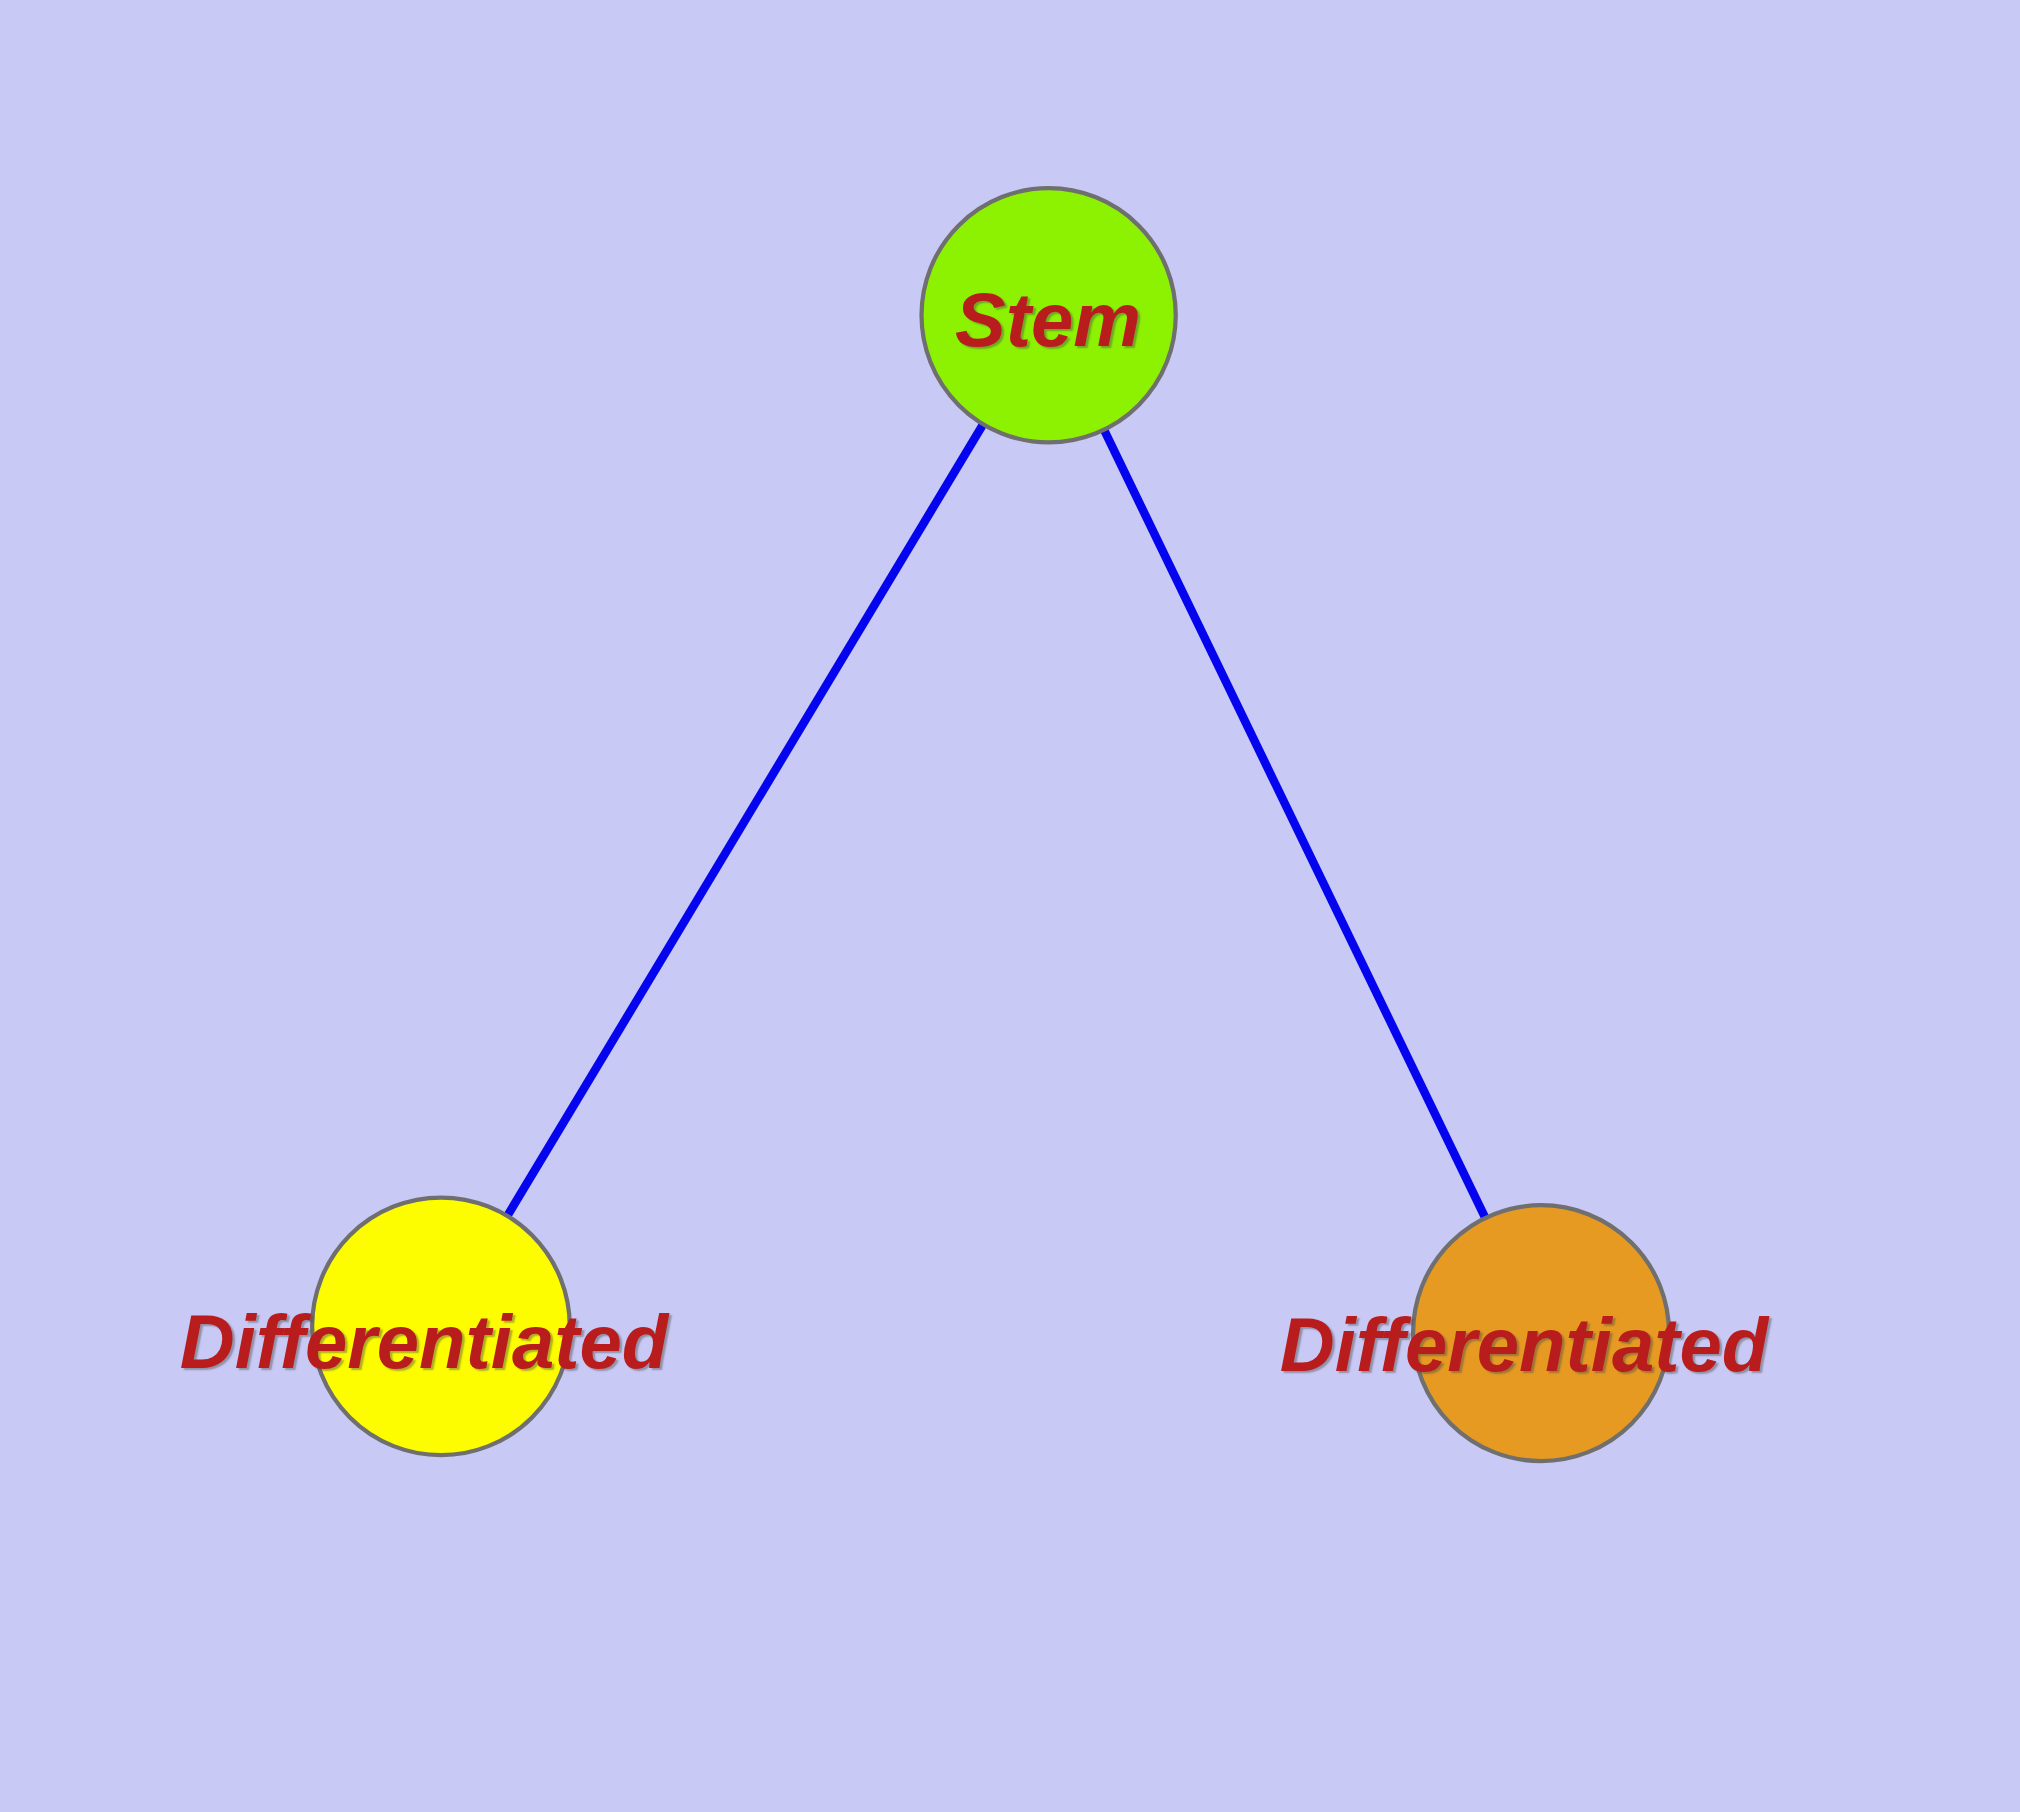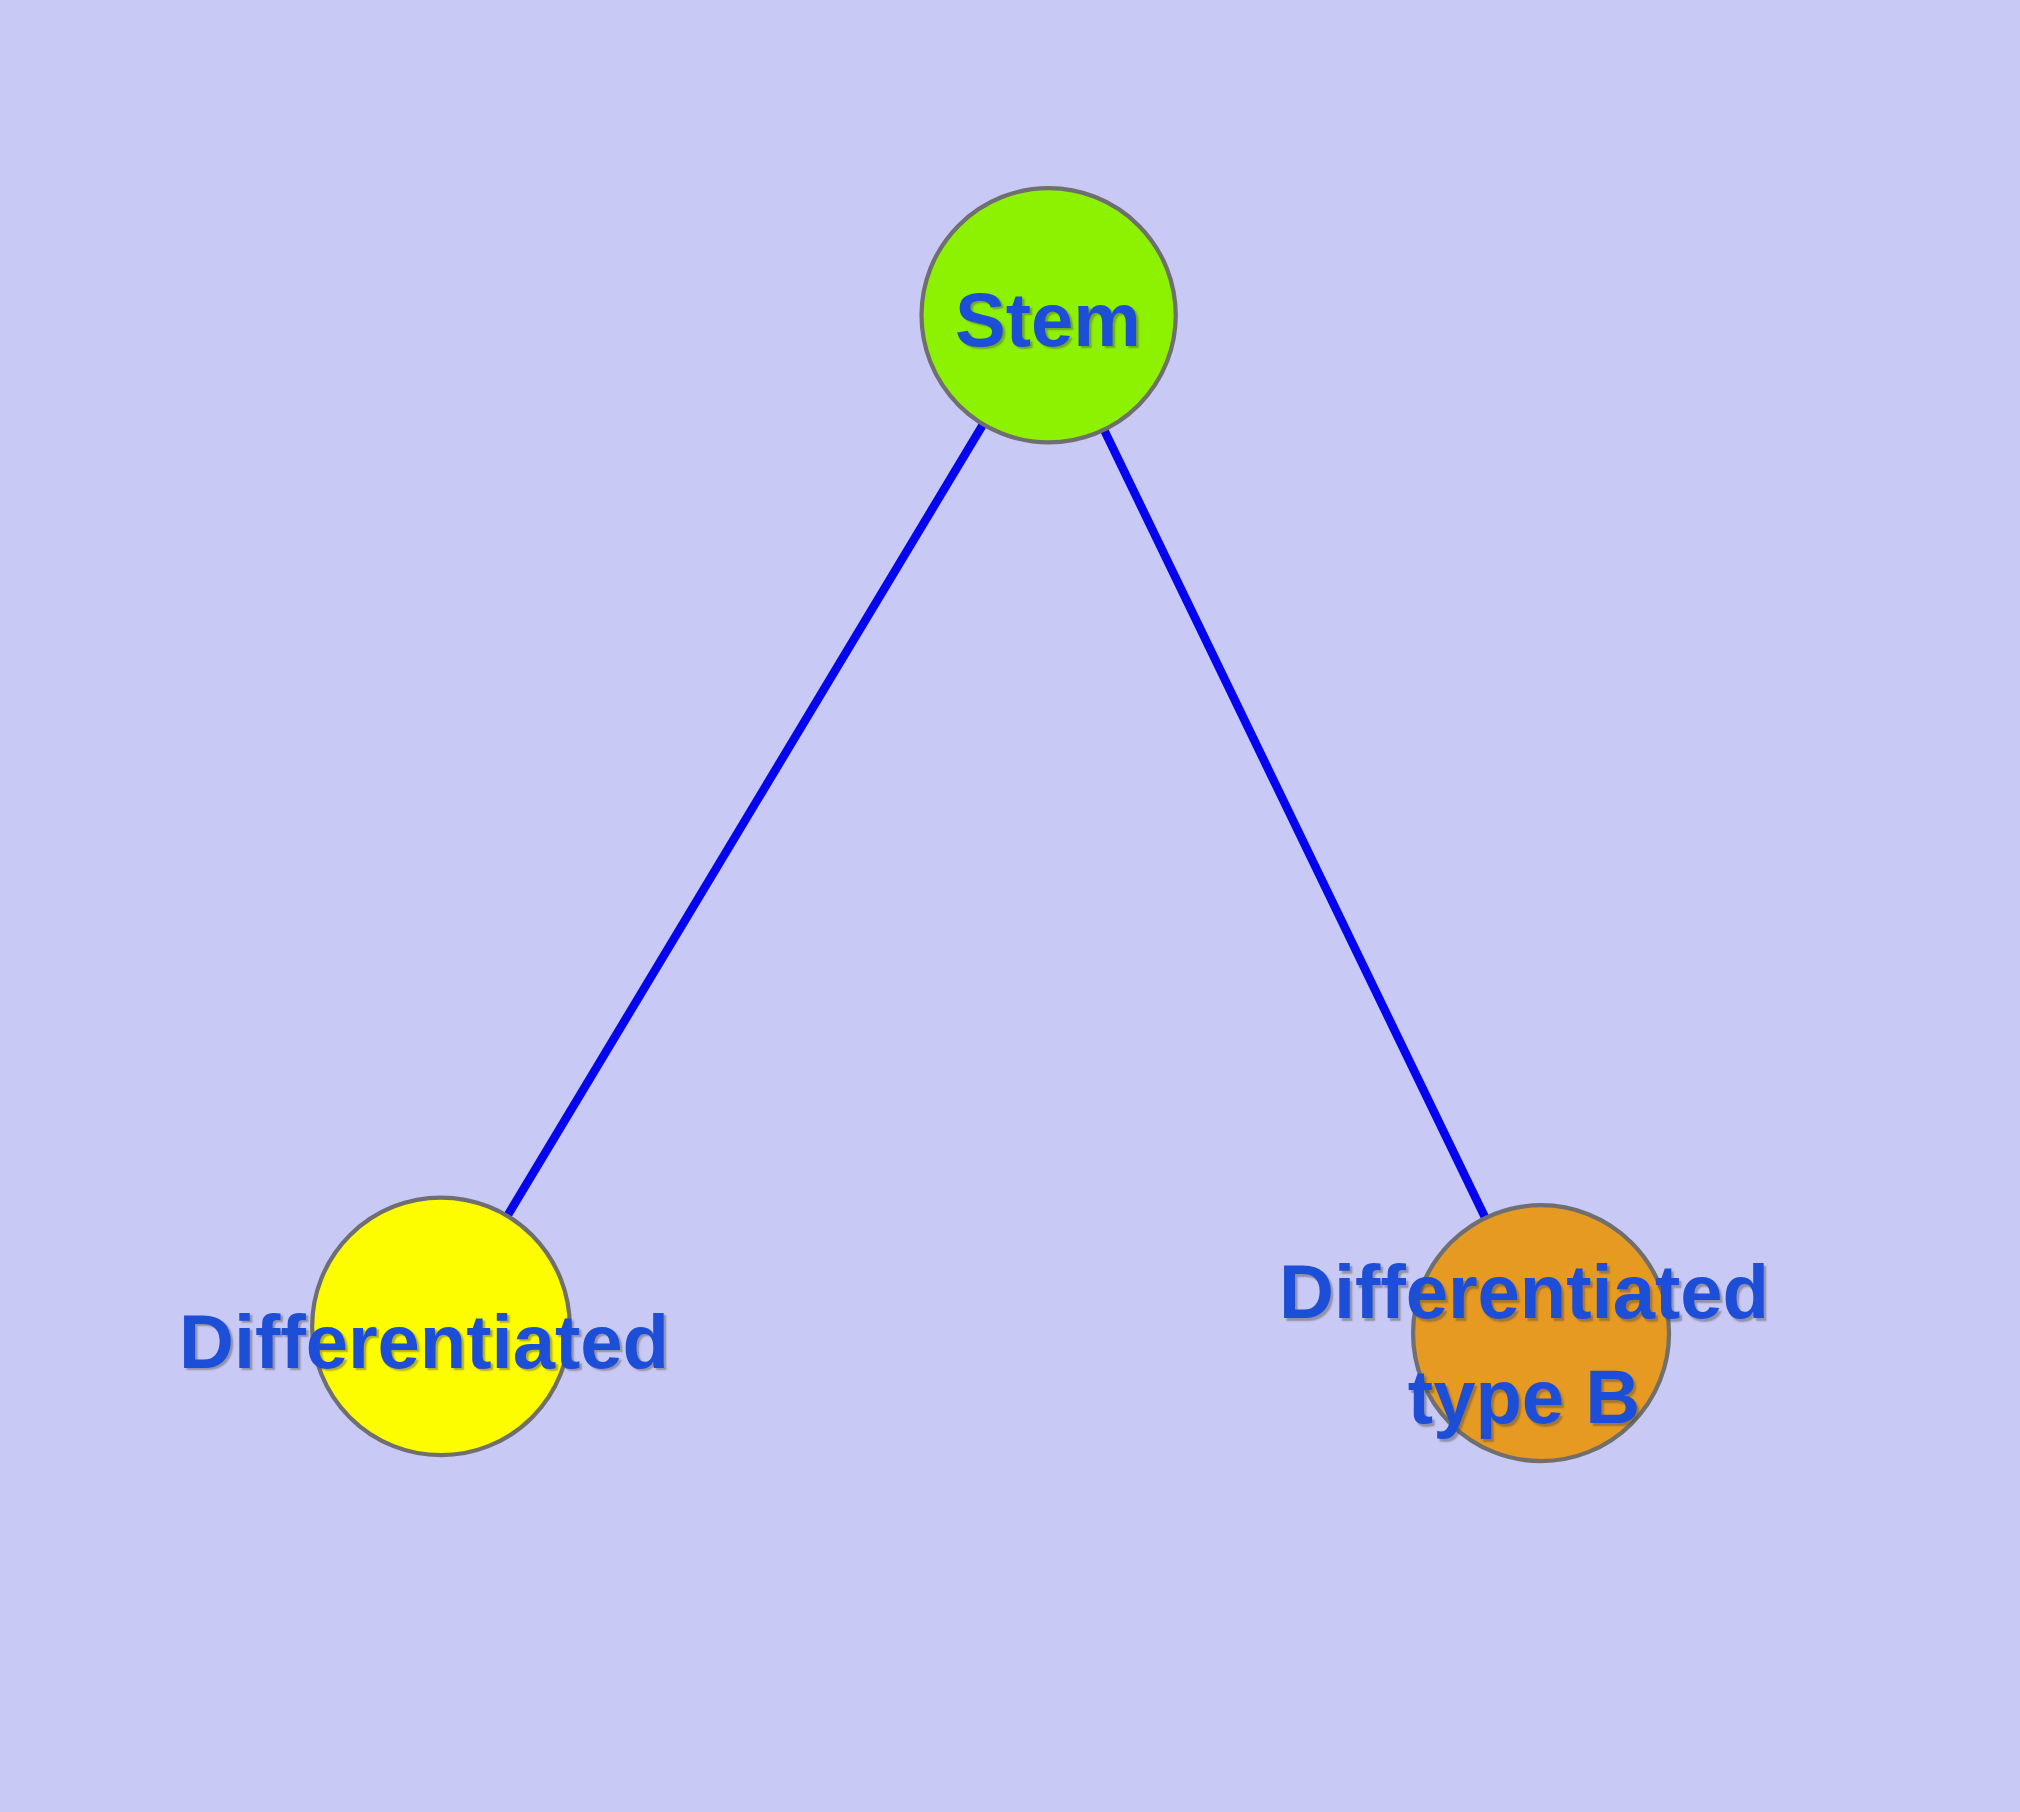--- a/index.html
+++ b/index.html
@@ -18,24 +18,25 @@
     position: absolute;
     left: 0;
     top: 0;
   }
   .node-label {
     position: absolute;
     transform: translate(-50%, -50%);
     font-weight: bold;
     font-size: 76px;
     line-height: 105px;
-    color: #1d4ed8;
+    color: #b91c1c;
     text-align: center;
     white-space: nowrap;
     text-shadow: 2.5px 2.5px 1.7px rgba(75, 75, 75, 0.45);
+    font-style: italic;
   }
   #stem-label   { left: 1048px; top: 319px; }
   #type-a-label { left: 424px;  top: 1341px; }
   #type-b-label { left: 1524px; top: 1344px; }
 </style>
 </head>
 <body bgcolor="#c9c9f5">
 
 <svg id="canvas-svg" width="2021" height="1812" viewBox="0 0 2384 2138">
 
@@ -48,15 +49,14 @@
 </svg>
 
 <div class="node-label" id="stem-label">Stem</div>
 
 <div class="node-label" id="type-a-label">
   <div>Differentiated</div>
 </div>
 
 <div class="node-label" id="type-b-label">
   <div>Differentiated</div>
-  <div>type B</div>
 </div>
 
 
 </body></html>

